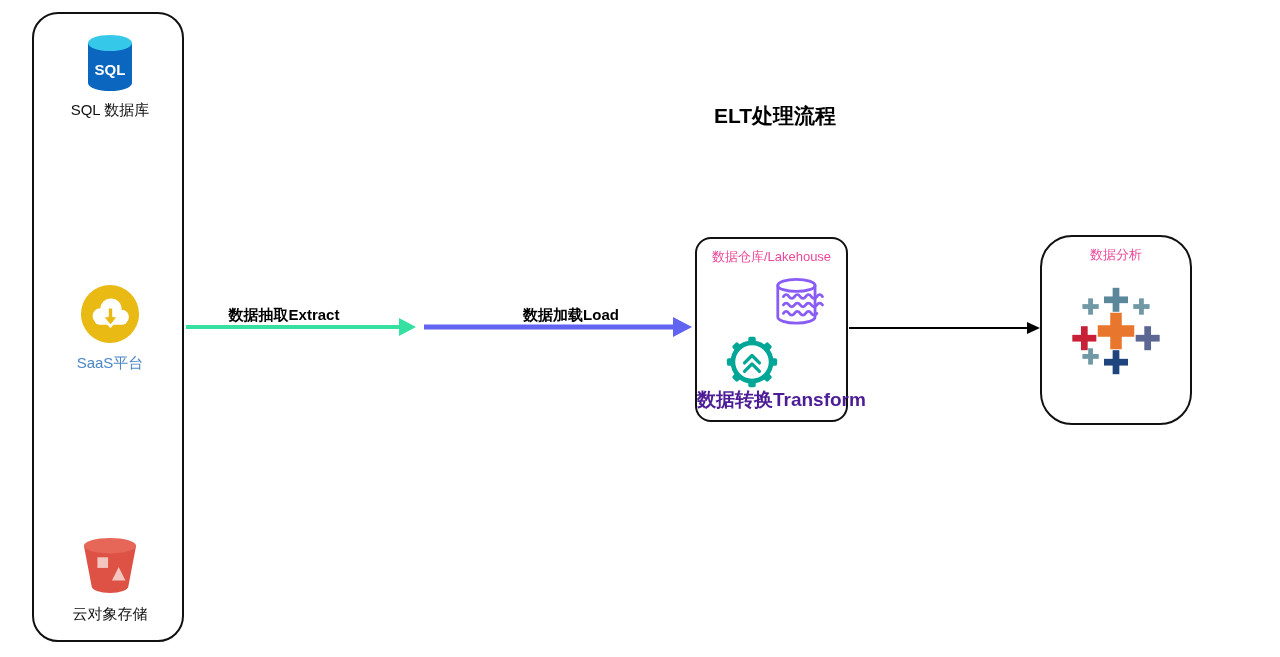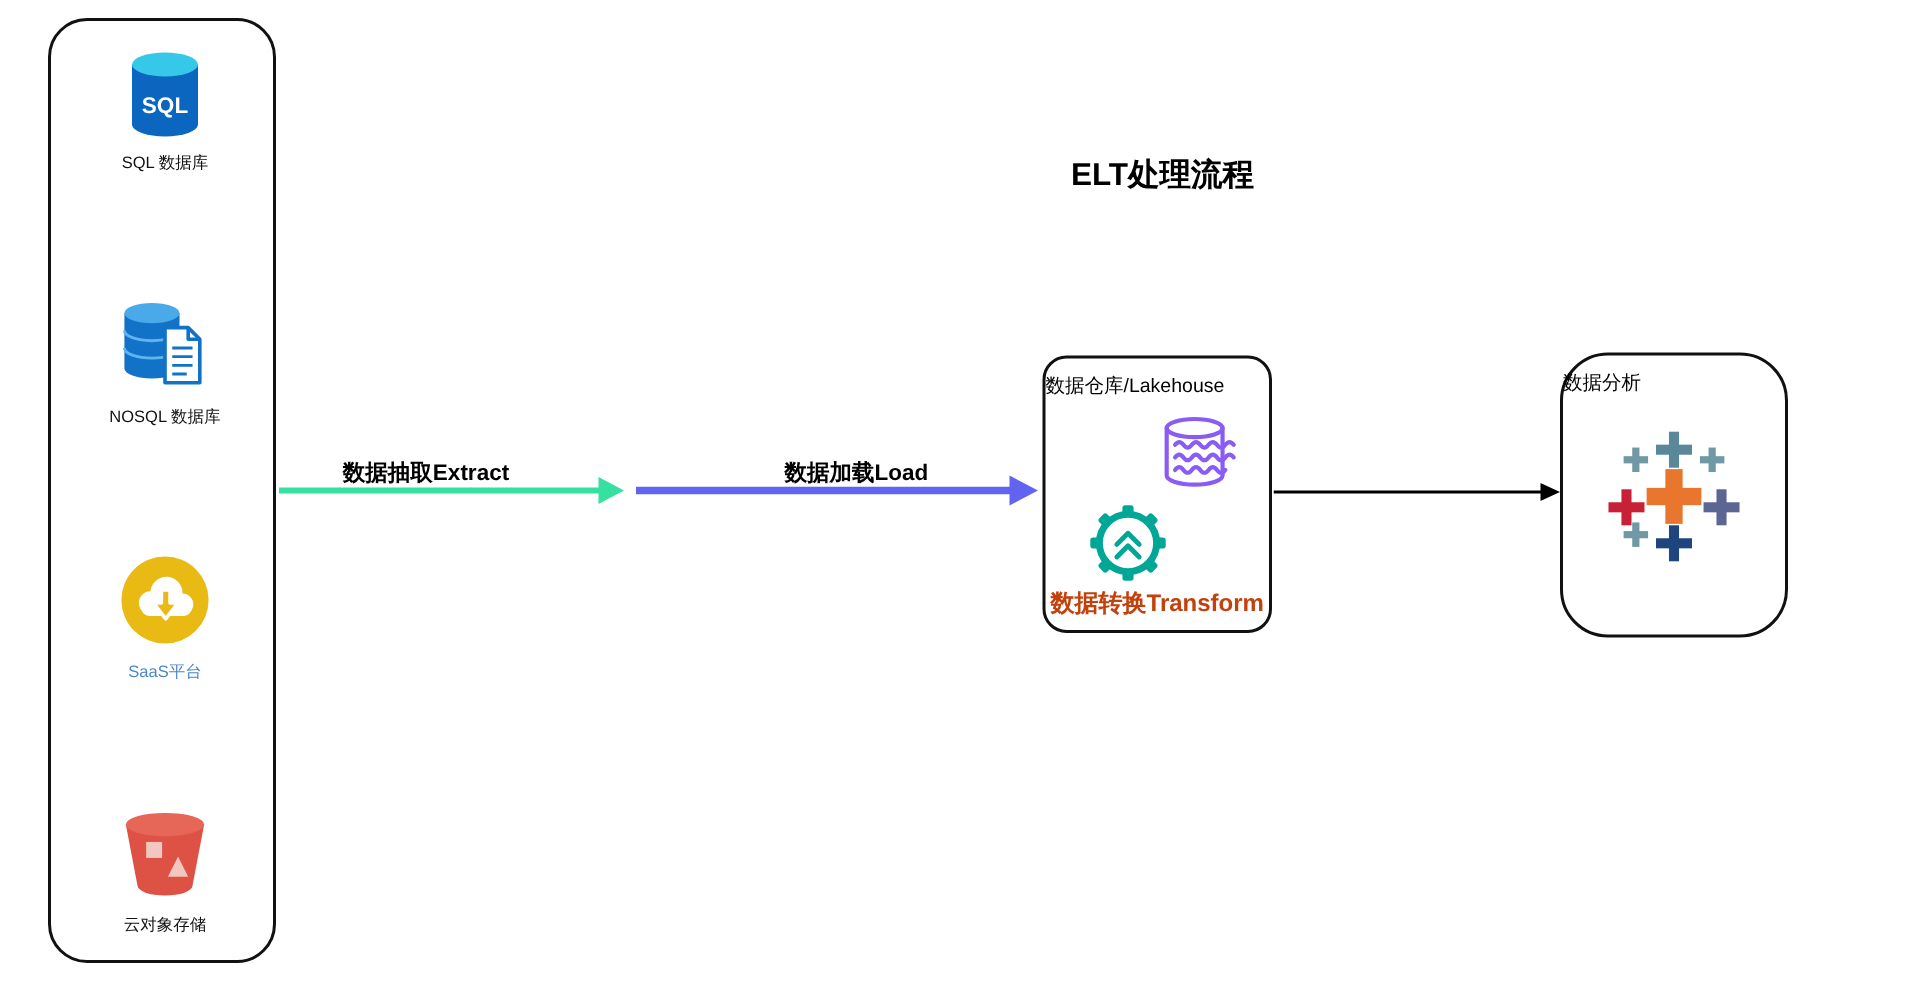--- a/index.html
+++ b/index.html
@@ -9,78 +9,63 @@
   }
   .panel {
     position:absolute; background:#fff; border:2px solid #111; box-sizing:border-box;
   }
   .sources-panel {
     left:32px; top:12px; width:152px; height:630px; border-radius:26px;
     display:flex; flex-direction:column; justify-content:space-between;
     align-items:center; padding:20px 0 16px 4px;
   }
   .source-item { display:flex; flex-direction:column; align-items:center; gap:9px; }
-  .source-label { font-size:11px; color:#111; white-space:nowrap; }
+  .source-label { font-size:15px; color:#111; white-space:nowrap; }
   .source-label.saas { color:#4a86c8; }
   .diagram-title {
     position:absolute; left:775px; top:102px; transform:translateX(-50%);
     font-size:21px; font-weight:bold; color:#000; white-space:nowrap;
   }
   .arrow-svg { position:absolute; display:block; }
   .arrow-label {
     position:absolute; transform:translateX(-50%); font-size:15px; font-weight:bold;
     color:#000; white-space:nowrap;
   }
   .extract-label { left:284px; top:306px; }
   .load-label { left:571px; top:306px; }
   .warehouse-panel { left:695px; top:237px; width:153px; height:185px; border-radius:16px; }
   .analysis-panel { left:1040px; top:235px; width:152px; height:190px; border-radius:32px; }
   .panel-title {
-    position:absolute; top:9px; left:0; right:0; text-align:left;
-    font-size:13px; color:#000000; white-space:nowrap;
+    position:absolute; top:9px; left:0; right:0; text-align:center;
+    font-size:13px; color:#ec4899; white-space:nowrap;
   }
   .lakehouse-icon-wrap { position:absolute; right:14px; top:38px; }
   .gear-icon-wrap { position:absolute; left:28px; top:96px; }
   .transform-label {
     position:absolute; bottom:7px; left:0; right:0; text-align:center;
-    font-size:16px; font-weight:bold; color:#c2410c; white-space:nowrap;margin-top:48px;
+    font-size:19px; font-weight:bold; color:#4c1d95; white-space:nowrap;margin-top:48px;
   }
   .tableau-icon-wrap { position:absolute; left:50%; top:44px; transform:translateX(-50%); }
 </style>
 </head>
 <body>
 
 <div class="canvas">
 
   <div class="panel sources-panel">
 
     <div class="source-item">
       <svg width="52" height="58" viewBox="0 0 52 58">
         <path d="M4 9 v40 a22 8 0 0 0 44 0 V9 z" fill="#0a66be"></path>
         <ellipse cx="26" cy="9" rx="22" ry="8" fill="#35c8e8"></ellipse>
         <text x="26" y="41" text-anchor="middle" font-size="15" font-weight="bold" fill="#ffffff">SQL</text>
       </svg>
       <span class="source-label">SQL 数据库</span>
     </div>
 
-    <div class="source-item">
-      <svg width="58" height="60" viewBox="0 0 60 62">
-        <path d="M2 8 v38 a19 7 0 0 0 38 0 V8 z" fill="#1272c8"></path>
-        <ellipse cx="21" cy="8" rx="19" ry="7" fill="#4aa9e8"></ellipse>
-        <path d="M2 20 a19 7 0 0 0 38 0" fill="none" stroke="#5fb6ef" stroke-width="2"></path>
-        <path d="M2 32 a19 7 0 0 0 38 0" fill="none" stroke="#5fb6ef" stroke-width="2"></path>
-        <path d="M30 18 h16 l8 8 v30 h-24 z" fill="#ffffff" stroke="#1272c8" stroke-width="2.5" stroke-linejoin="round"></path>
-        <path d="M46 18 v8 h8" fill="none" stroke="#1272c8" stroke-width="2.5" stroke-linejoin="round"></path>
-        <line x1="35" y1="32" x2="49" y2="32" stroke="#1272c8" stroke-width="2"></line>
-        <line x1="35" y1="38" x2="49" y2="38" stroke="#1272c8" stroke-width="2"></line>
-        <line x1="35" y1="44" x2="49" y2="44" stroke="#1272c8" stroke-width="2"></line>
-        <line x1="35" y1="50" x2="45" y2="50" stroke="#1272c8" stroke-width="2"></line>
-      </svg>
-      <span class="source-label">NOSQL 数据库</span>
-    </div>
 
     <div class="source-item">
       <svg width="62" height="62" viewBox="0 0 64 64">
         <circle cx="32" cy="32" r="30" fill="#e9b914"></circle>
         <g fill="#ffffff">
           <circle cx="22" cy="34" r="8"></circle>
           <circle cx="33" cy="27" r="11"></circle>
           <circle cx="44" cy="35" r="7.5"></circle>
           <rect x="16" y="33" width="34" height="10" rx="5"></rect>
         </g>

